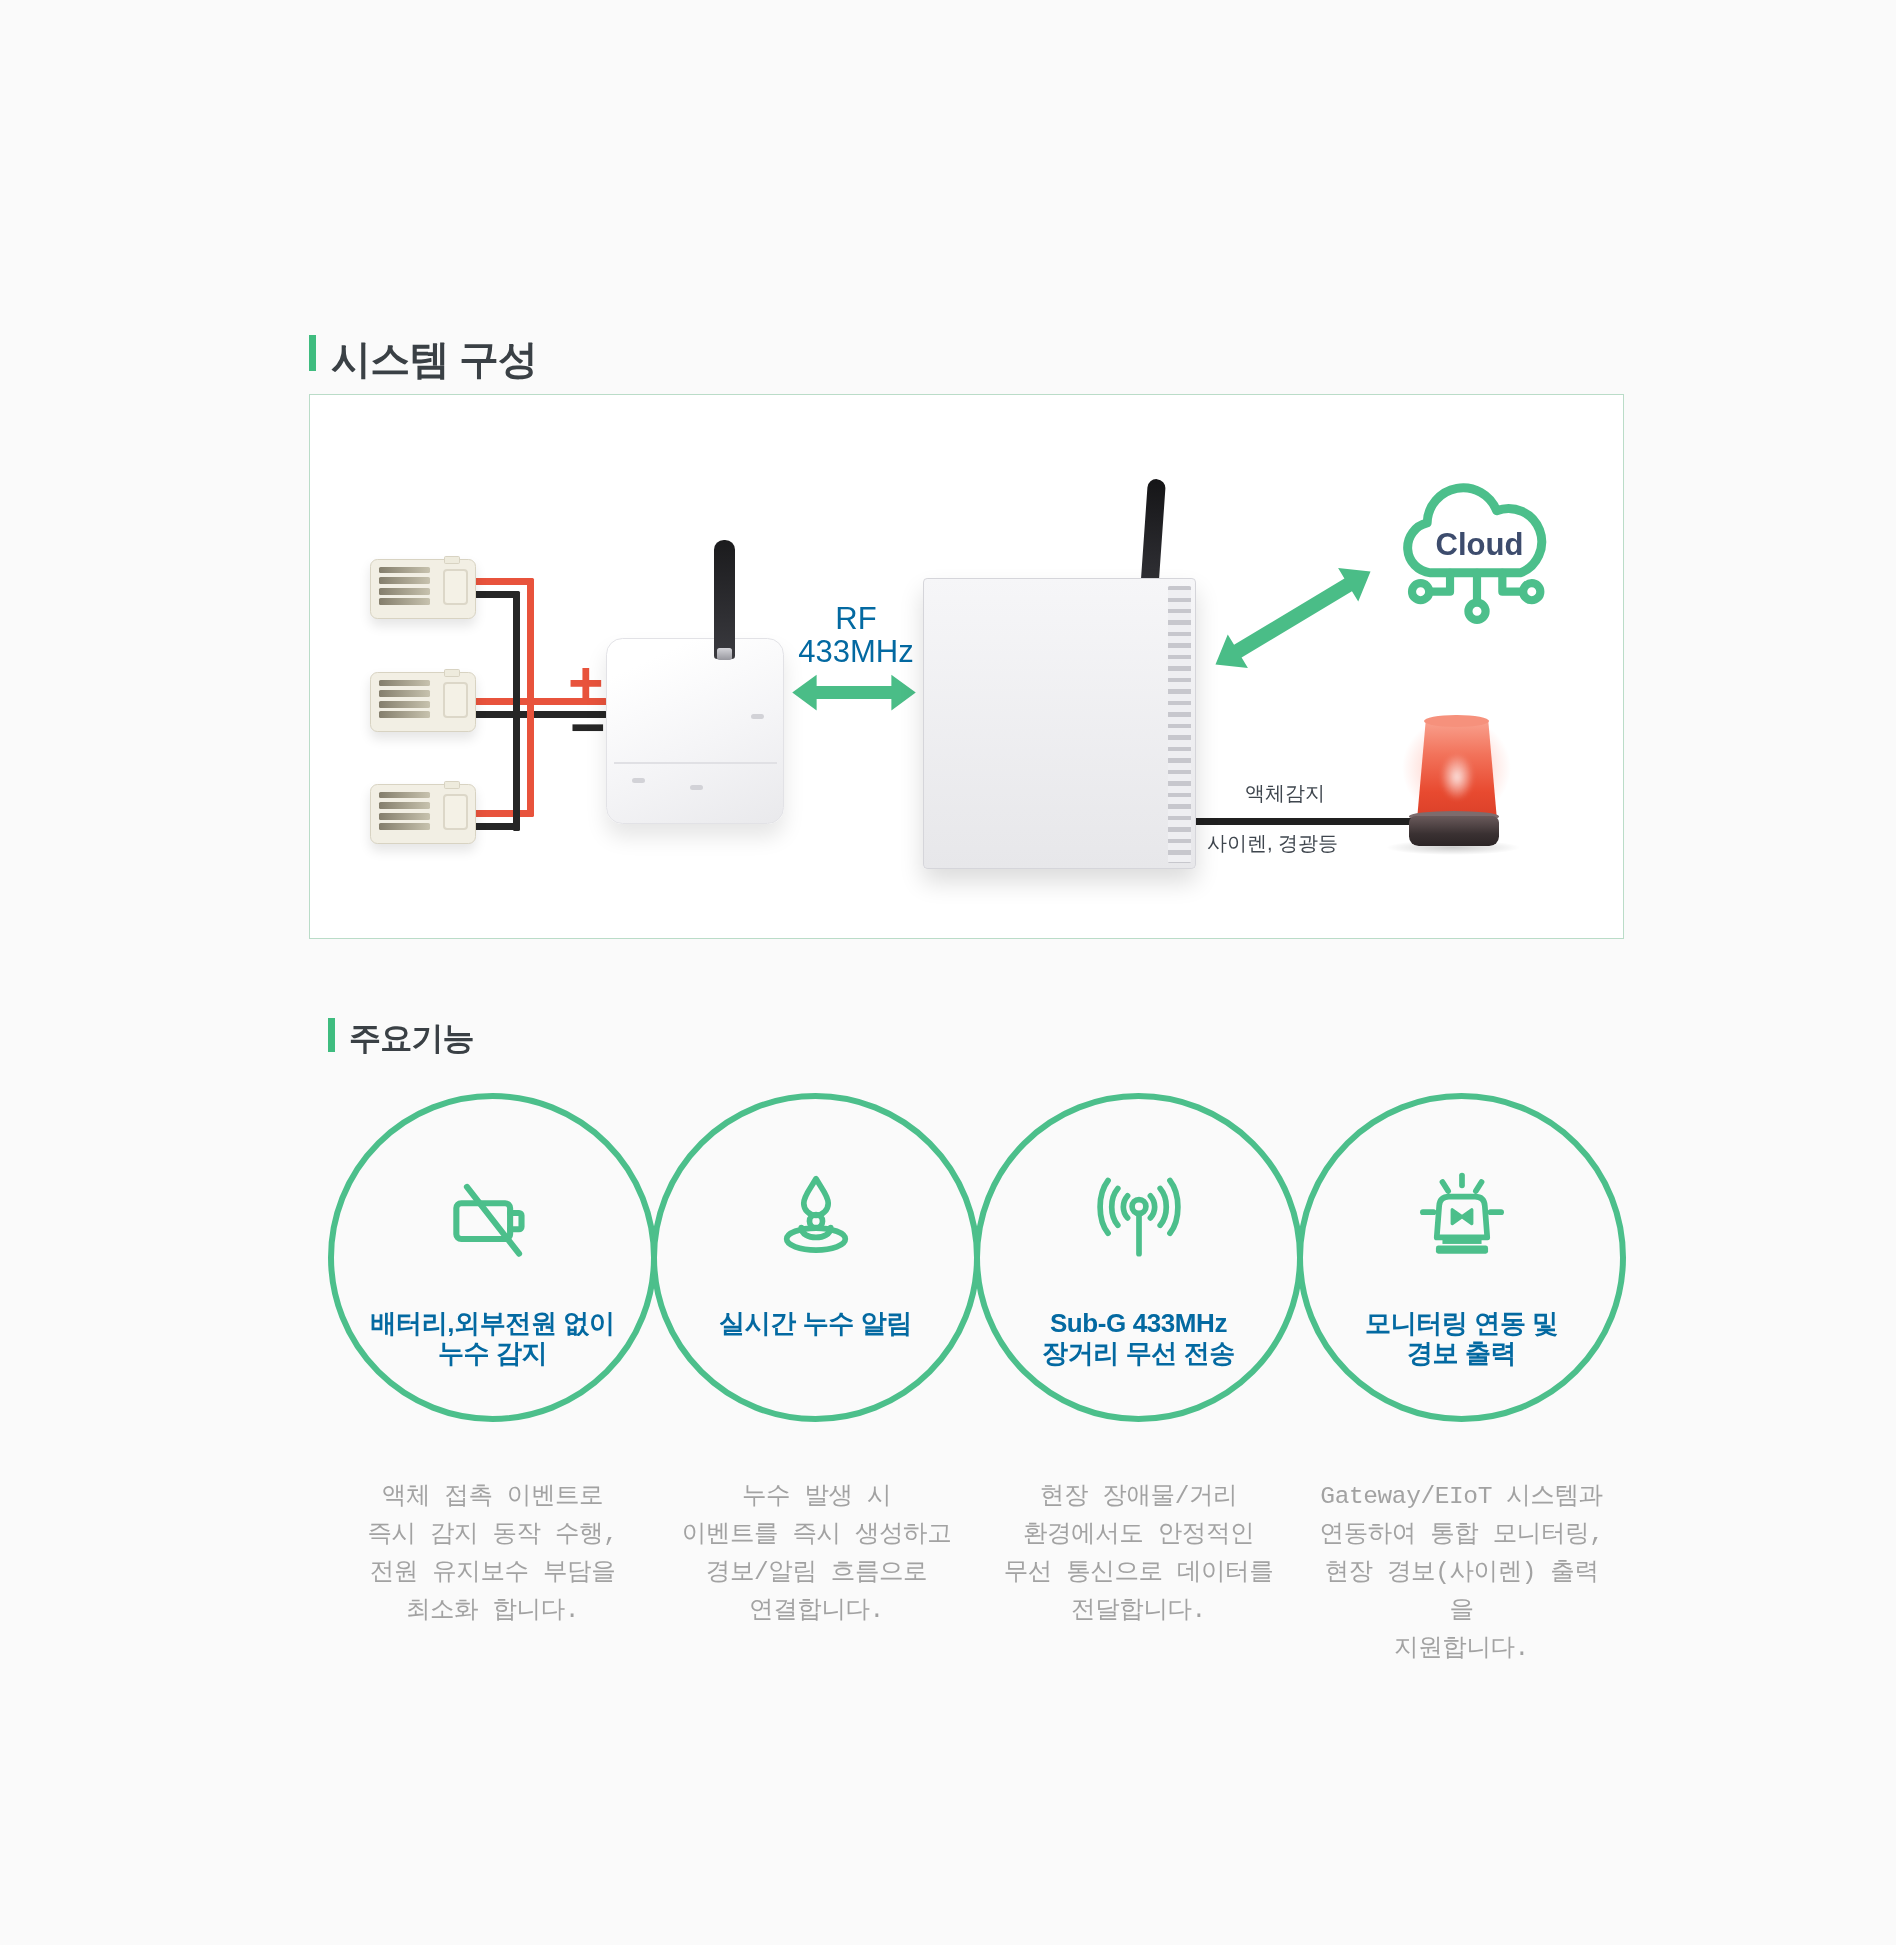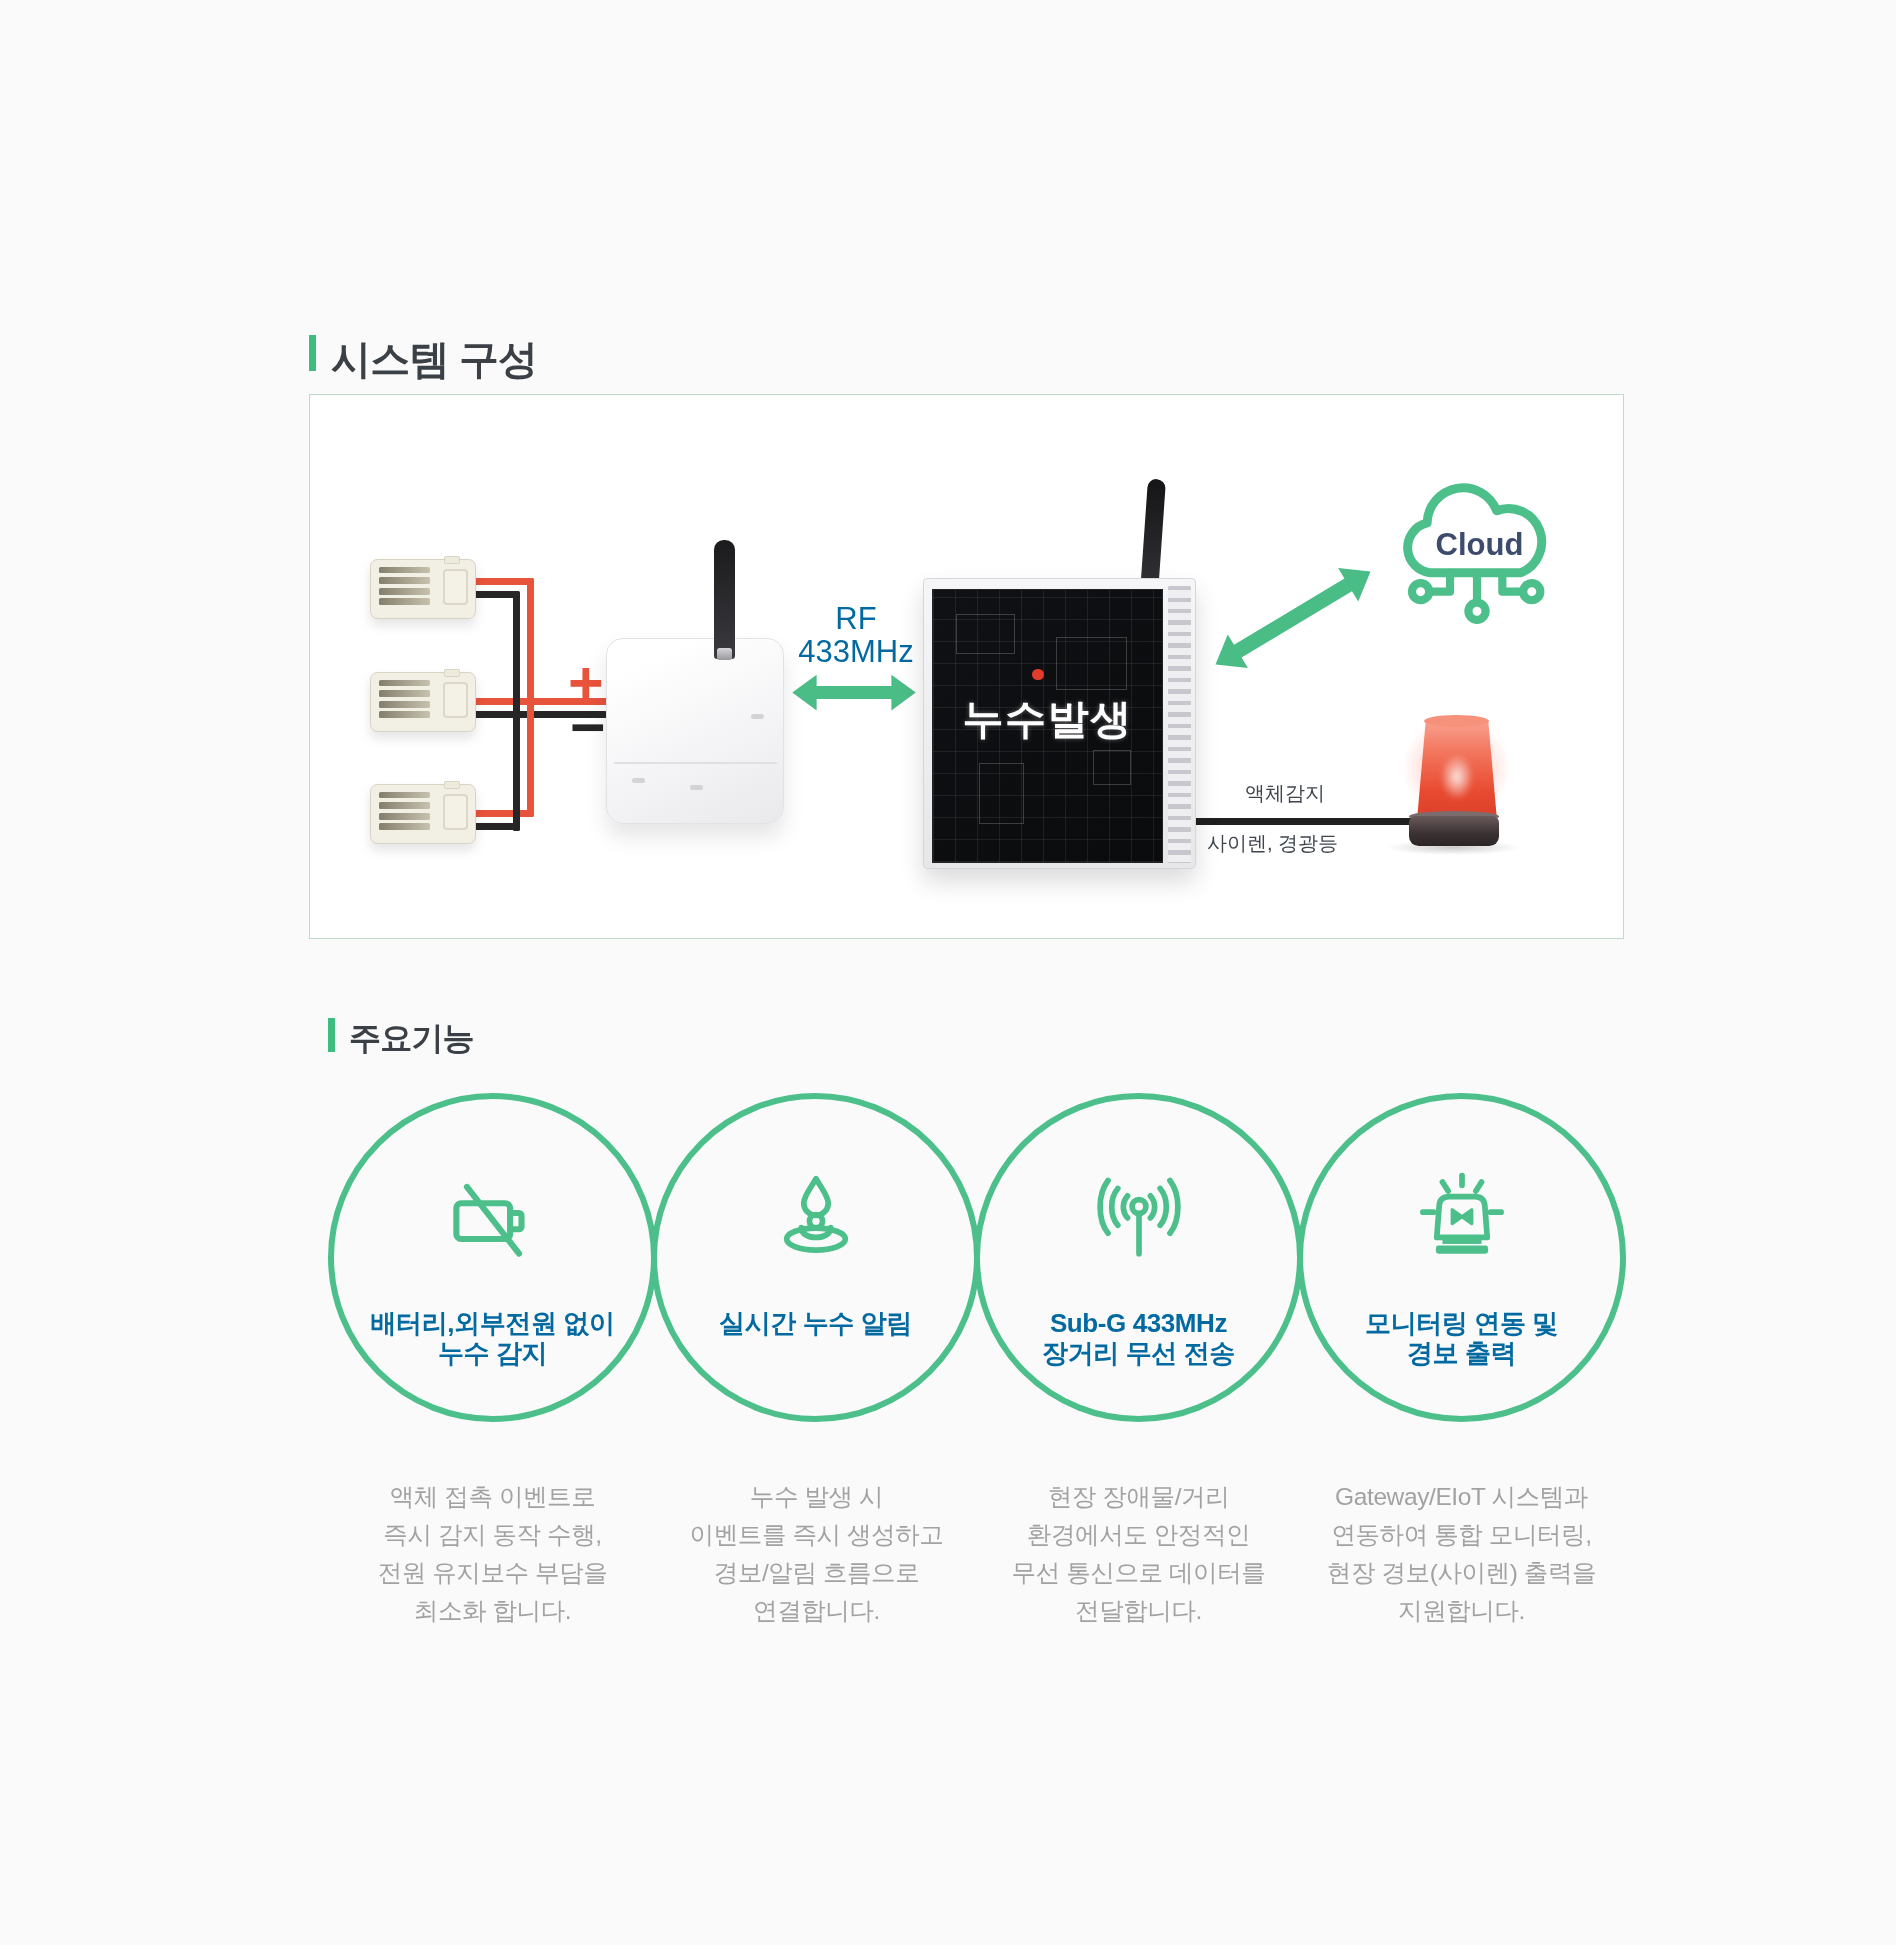--- a/index.html
+++ b/index.html
@@ -107,21 +107,21 @@
 
   
   .fcircle{position:absolute;top:1093px;width:329px;height:329px;border-radius:50%;
     border:6.5px solid #4cbf8b;box-sizing:border-box;}
   .fc-icon{position:absolute;top:70px;left:50%;transform:translateX(-50%);
     width:101px;height:101px;}
   .fc-title{position:absolute;top:209px;left:0;right:0;text-align:center;
     color:#0369a1;font-size:26px;line-height:30px;font-weight:700;
     letter-spacing:-0.4px;white-space:pre-line;}
   .fdesc{position:absolute;top:1478px;width:295px;text-align:center;color:#a2a2a2;
-    font-size:24.5px;line-height:38px;white-space:pre-line;letter-spacing:-0.4px;}
+    font-size:24.5px;line-height:38px;white-space:pre-line;letter-spacing:-0.4px;font-family:Liberation Mono, monospace;}
 
   .icon-stroke{stroke:#4cbf8b;fill:none;stroke-linecap:round;stroke-linejoin:round;}
 </style>
 </head>
 <body>
 
 <div class="page">
 
   <div class="sec-bar" style="left:309px;top:335px;height:36px;"></div>
   <div class="sec-title" style="left:331px;top:332px;font-size:40px;">시스템 구성</div>
@@ -180,28 +180,20 @@
   <div class="rf-label">
     <div>RF</div>
     <div>433MHz</div>
   </div>
   <svg class="rf-arrow" width="124" height="39" viewBox="0 0 152 48">
     <path d="M0 24 L30 2 V16 H122 V2 L152 24 L122 46 V32 H30 V46 Z" fill="#4abd87"></path>
   </svg>
 
   <div class="mon-antenna"></div>
   <div class="monitor">
-    <div class="screen">
-      <div class="bp" style="left:23px;top:24.5px;width:57px;height:38px;"></div>
-      <div class="bp" style="left:123px;top:47px;width:69px;height:51px;"></div>
-      <div class="bp" style="left:46px;top:173px;width:43px;height:59px;"></div>
-      <div class="bp" style="left:160px;top:160px;width:36px;height:33px;"></div>
-      <div class="alert-dot"></div>
-      <div class="alert-text">누수발생</div>
-    </div>
     <div class="vent"></div>
   </div>
 
   <svg class="diag-arrow" width="176" height="110" viewBox="0 0 215 135">
     <g transform="translate(107.5,67.5) rotate(-31) translate(-111,-24)">
       <path d="M0 24 L32 0 V15 H190 V0 L222 24 L190 48 V33 H32 V48 Z" fill="#4abd87"></path>
     </g>
   </svg>
 
   <div class="cloud-wrap">

